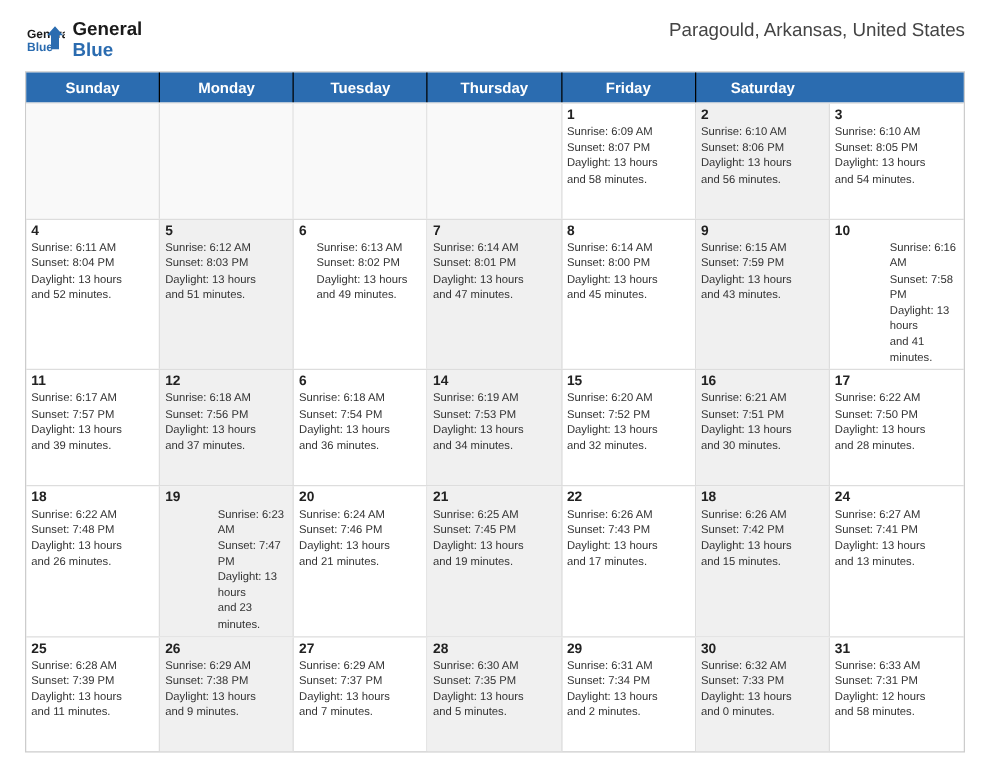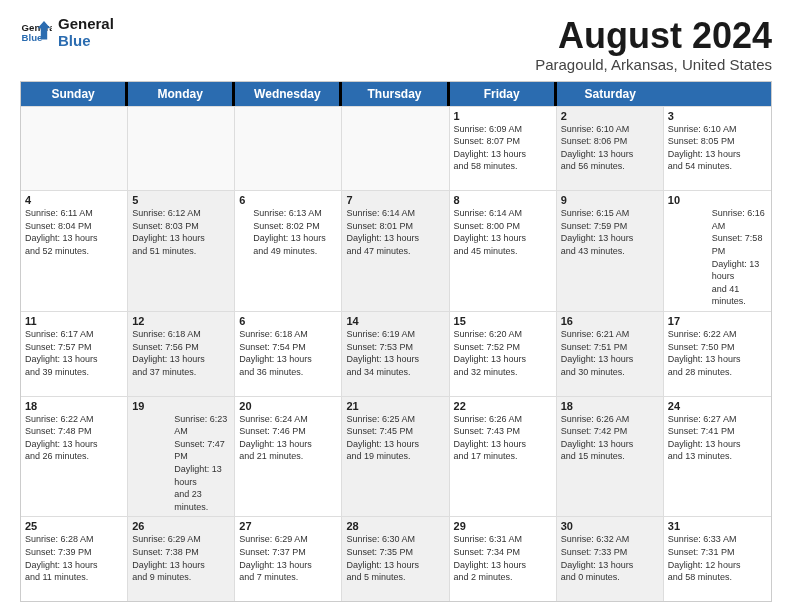--- a/index.html
+++ b/index.html
@@ -55,21 +55,21 @@
       display: grid;
       grid-template-columns: repeat(7, 1fr);
       background: #2b6cb0;
     }
     .cal-header-cell {
       color: #fff;
       font-size: 12px;
       font-weight: bold;
       text-align: center;
       padding: 5px 2px;
-      border-right: 3px solid #000000;
+      border-right: 1px solid #000000;
     }
     .cal-header-cell:last-child { border-right: none; }
     .cal-body {
       flex: 1;
       display: flex;
       flex-direction: column;
     }
     .cal-row {
       display: grid;
       grid-template-columns: repeat(7, 1fr);
@@ -111,30 +111,29 @@
         <text x="2" y="17" font-size="12" font-weight="bold" fill="#1a1a1a">General</text>
         <text x="2" y="30" font-size="12" font-weight="bold" fill="#2b6cb0">Blue</text>
         <polygon points="30,5 38,14 34,14 34,28 26,28 26,14 22,14" fill="#2b6cb0"></polygon>
       </svg>
       <div style="display:flex;flex-direction:column;line-height:1.1;margin-left:2px">
         <span style="font-size:15px;font-weight:bold;color:#1a1a1a;">General</span>
         <span style="font-size:15px;font-weight:bold;color:#2b6cb0;">Blue</span>
       </div>
     </div>
     <div class="title-block">
-      <div class="main-title">August 2024</div>
       <div class="subtitle">Paragould, Arkansas, United States</div>
     </div>
   </div>
 
   <div class="calendar">
     <div class="cal-header-row" id="cal-header">
         <div class="cal-header-cell">Sunday</div>
         <div class="cal-header-cell">Monday</div>
-        <div class="cal-header-cell">Wednesday</div>
+        <div class="cal-header-cell">Tuesday</div>
         <div class="cal-header-cell">Thursday</div>
         <div class="cal-header-cell">Friday</div>
         <div class="cal-header-cell">Saturday</div>
       </div>
     <div class="cal-body" id="cal-body">
         <div class="cal-row">
           <div class="cal-cell empty"></div>
           <div class="cal-cell empty"></div>
           <div class="cal-cell empty"></div>
           <div class="cal-cell empty"></div>

